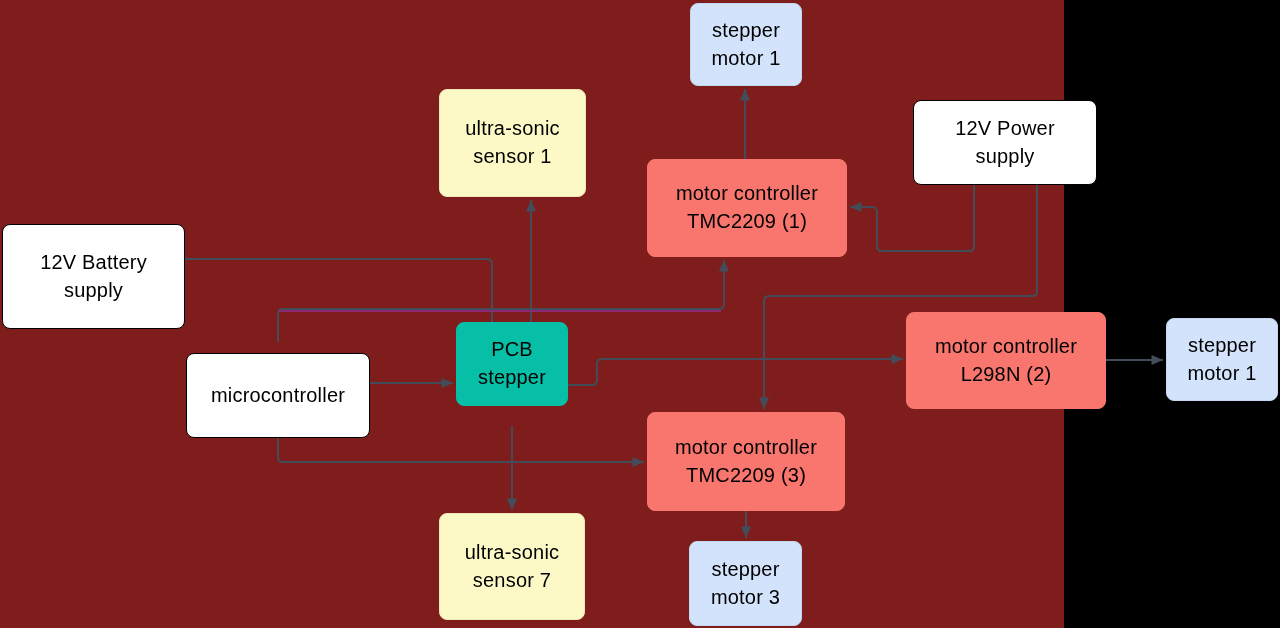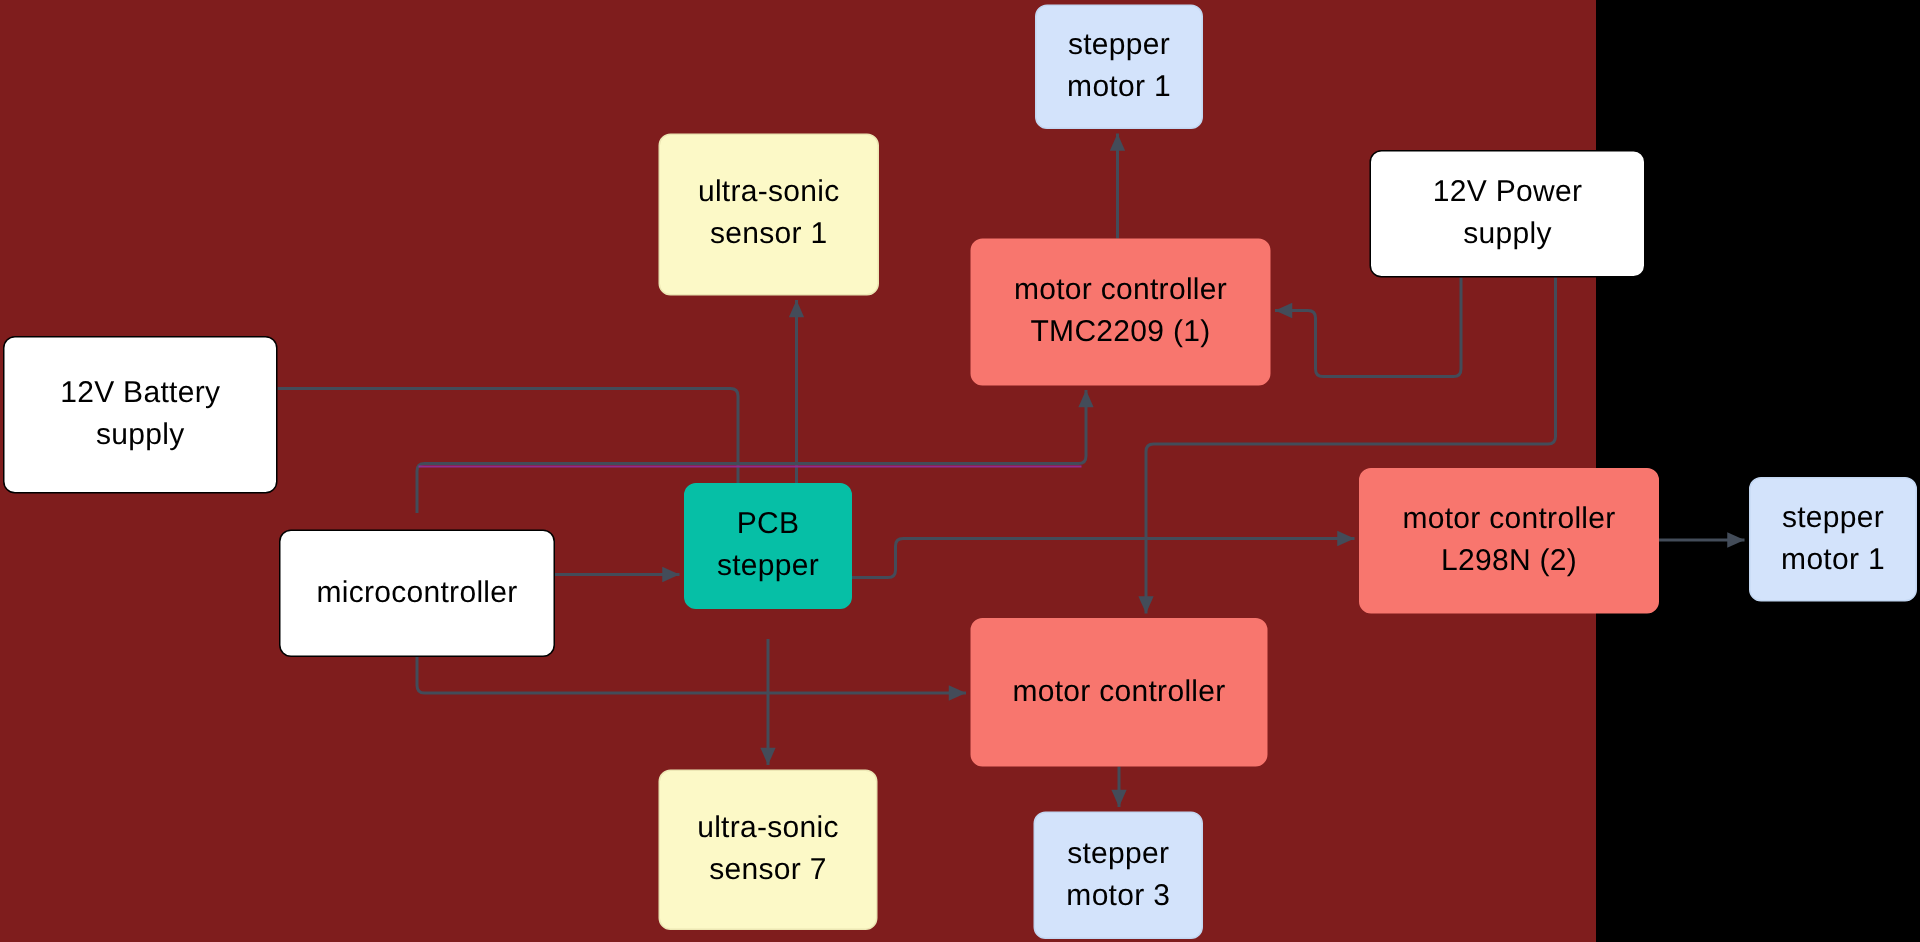--- a/index.html
+++ b/index.html
@@ -85,20 +85,21 @@
       <div class="node" style="left: 906px; top: 312px; width: 200px; height: 97px; background: rgb(248, 118, 110); border-color: rgb(248, 118, 110); color: rgb(0, 0, 0);">
         <div class="line">motor controller</div>
         <div class="line">L298N (2)</div>
       </div>
       <div class="node" style="left: 1166px; top: 318px; width: 112px; height: 83px; background: rgb(211, 227, 251); border-color: rgb(195, 215, 242); color: rgb(0, 0, 0);">
         <div class="line">stepper</div>
         <div class="line">motor 1</div>
       </div>
       <div class="node" style="left: 647px; top: 412px; width: 198px; height: 99px; background: rgb(248, 118, 110); border-color: rgb(248, 118, 110); color: rgb(0, 0, 0);">
         <div class="line">motor controller</div>
+        <div class="line">TMC2209 (3)</div>
       </div>
       <div class="node" style="left: 439px; top: 513px; width: 146px; height: 107px; background: rgb(252, 249, 199); border-color: rgb(236, 231, 180); color: rgb(0, 0, 0);">
         <div class="line">ultra-sonic</div>
         <div class="line">sensor 7</div>
       </div>
       <div class="node" style="left: 689px; top: 541px; width: 113px; height: 85px; background: rgb(211, 227, 251); border-color: rgb(195, 215, 242); color: rgb(0, 0, 0);">
         <div class="line">stepper</div>
         <div class="line">motor 3</div>
       </div>
     </div>

